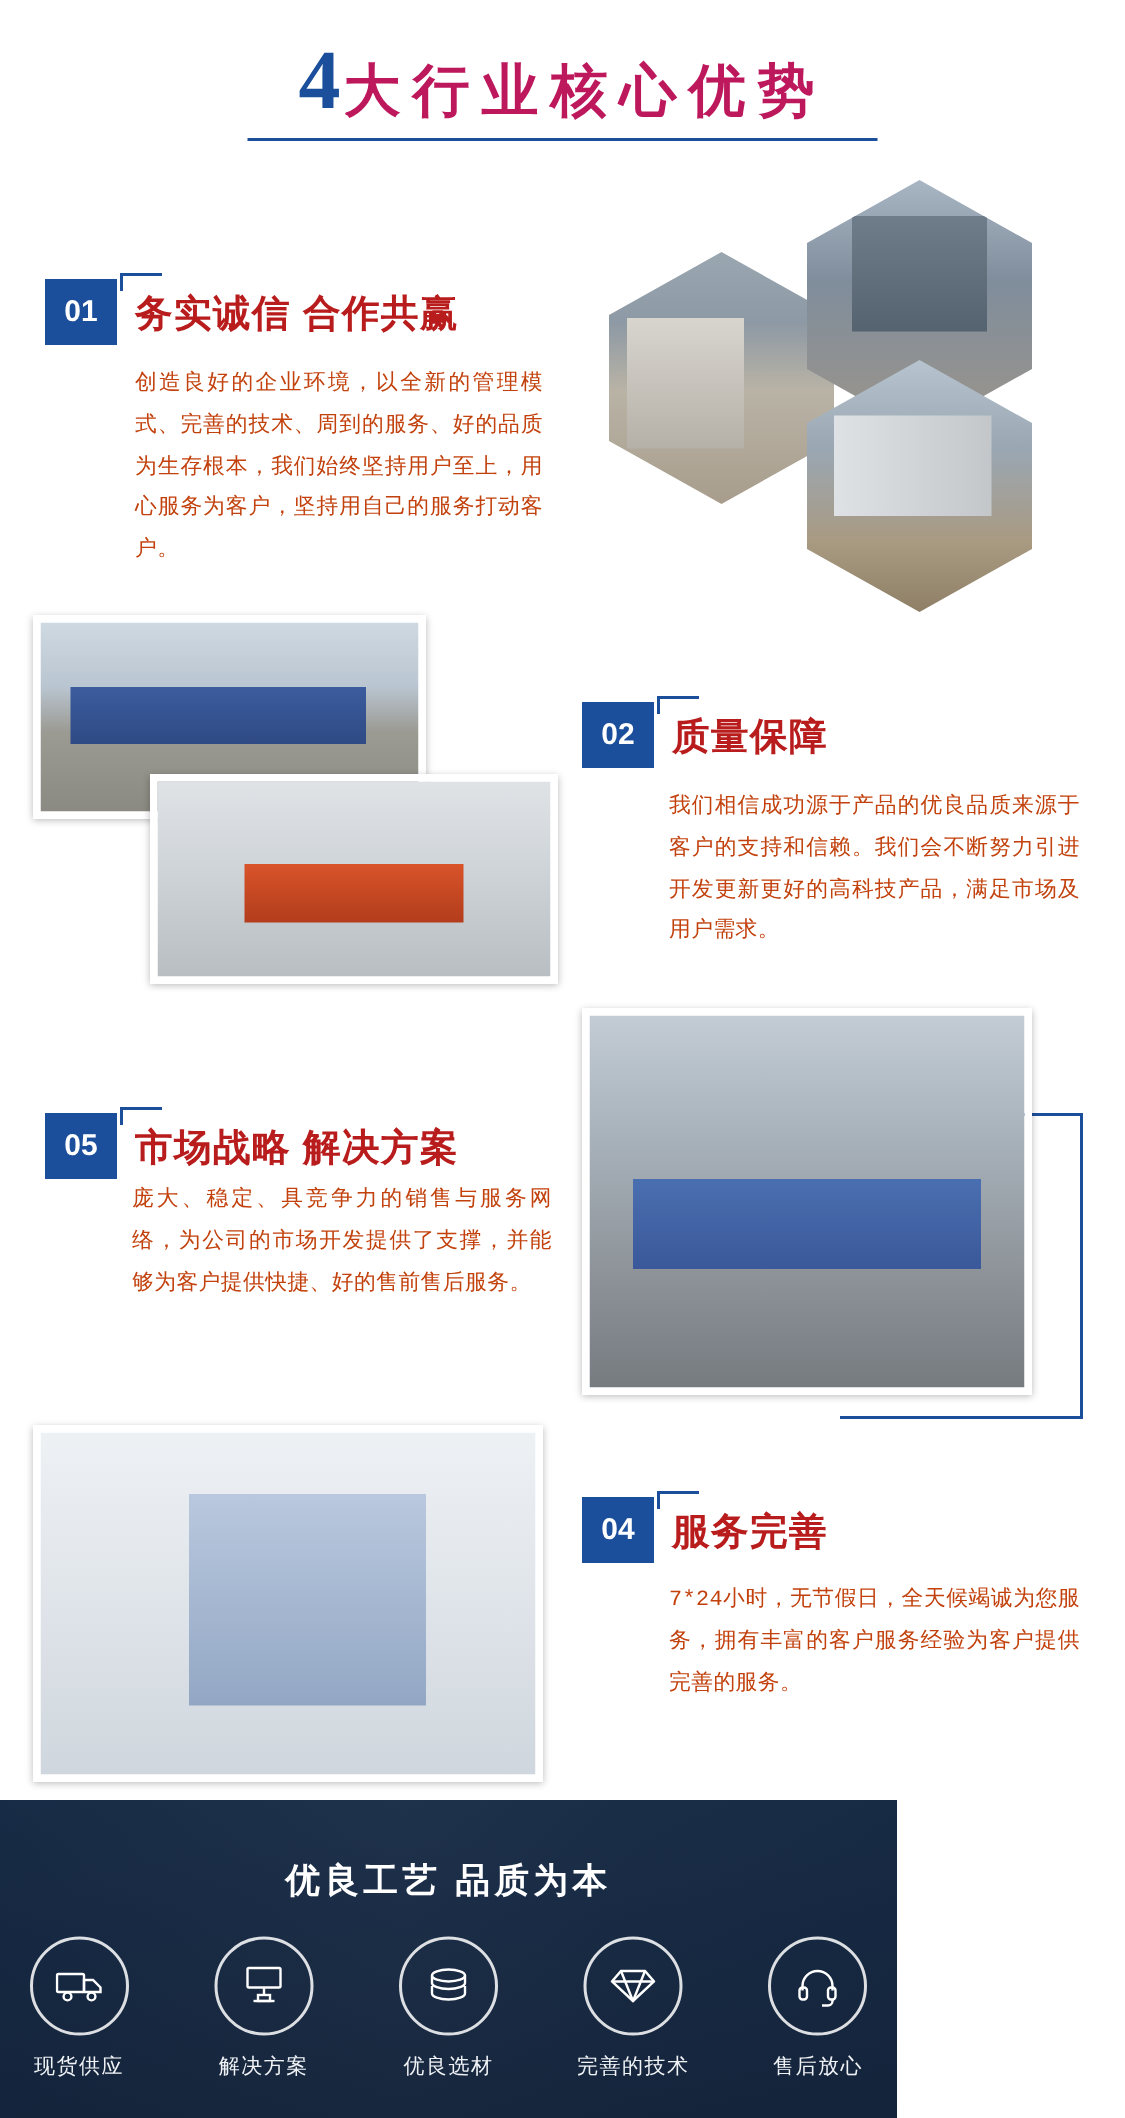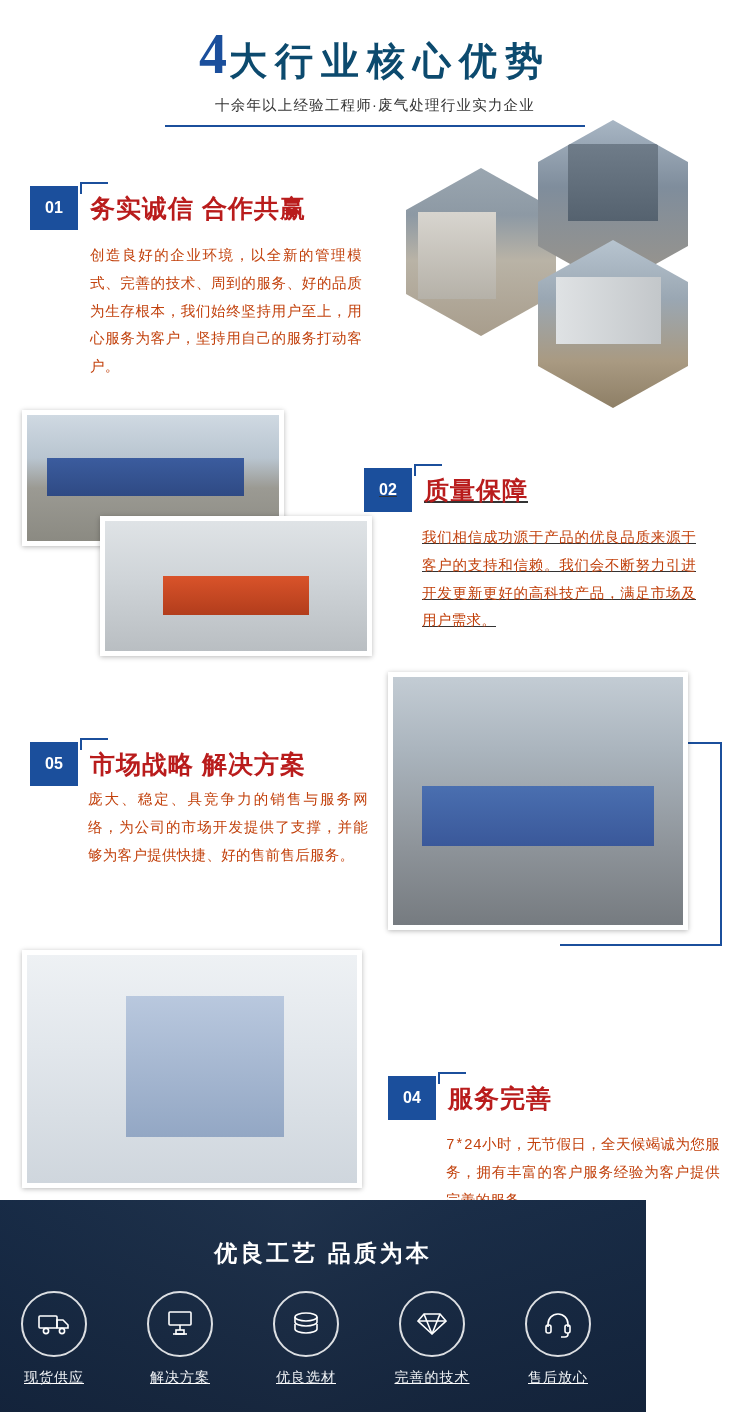--- a/index.html
+++ b/index.html
@@ -32,21 +32,21 @@
     font-size: 56px;
     font-weight: bold;
     color: #1b4f9c;
     line-height: 1;
     letter-spacing: 0;
     font-family: "Liberation Serif", serif;
   }
   .header-main {
     font-size: 38px;
     font-weight: bold;
-    color: #0c4a6e;
+    color: #be185d;
     letter-spacing: 8px;
     line-height: 1;
     padding-bottom: 2px;
   }
   .header-sub {
     margin-top: 14px;
     font-size: 14.5px;
     color: #333;
     letter-spacing: 1.2px;
     position: relative;
@@ -68,21 +68,21 @@
   
   .section {
     position: absolute;
   }
 
   .num-badge {
     width: 48px;
     height: 44px;
     background: #1b4f9c;
     color: #fff;
-    font-size: 16px;
+    font-size: 20px;
     font-weight: bold;
     display: flex;
     align-items: center;
     justify-content: center;
     font-family: "Liberation Sans", sans-serif;
     flex: 0 0 auto;
   }
   .title-line {
     display: flex;
     align-items: center;
@@ -194,42 +194,41 @@
     position: absolute;
     border: 2px solid #1b4f9c;
     border-left: none;
   }
 
   
   .footer {
     position: absolute;
     left: 0;
     bottom: 0;
-    width: 646px;
+    width: 598px;
     height: 212px;
     background:
       linear-gradient(180deg, rgba(18,38,66,0.86), rgba(16,32,56,0.92)),
       linear-gradient(90deg,#3a4a5e 0%,#55636f 22%,#6d7a86 45%,#4d5b6b 70%,#3b4957 100%);
     color: #fff;
     overflow: hidden;
   }
   .footer-title {
     text-align: center;
     padding-top: 38px;
     font-size: 23px;
     font-weight: bold;
     letter-spacing: 3px;
     color: #ffffff;
   }
   .footer-items {
     display: flex;
     justify-content: flex-start;
     gap: 18px;
     margin-top: 22px;
-    text-decoration: underline;
   }
   .footer-item {
     width: 108px;
     text-align: center;
   }
   .f-circle {
     width: 62px;
     height: 62px;
     border: 2px solid rgba(255,255,255,0.85);
     border-radius: 50%;
@@ -248,21 +247,20 @@
 </style>
 </head>
 <body>
 
 <div class="header">
   <div class="header-title-row">
     <span class="header-num">4</span>
     <span class="header-main">大行业核心优势</span>
   </div>
   <div class="header-rule-wrap">
-    <div class="header-sub">十余年以上经验工程师·废气处理行业实力企业</div>
     <div class="header-rule"></div>
   </div>
 </div>
 
 <div class="section" style="left:30px; top:186px; width:330px;">
   <div class="title-line">
     <div class="num-badge">01</div>
     <div class="title-bracket">
       <div class="title-text">务实诚信 合作共赢</div>
     </div>
@@ -274,21 +272,21 @@
   <div class="hex photo img-factory1" style="left:14px; top:40px;"></div>
   <div class="hex photo img-factory2" style="left:146px; top:-8px;"></div>
   <div class="hex photo img-factory3" style="left:146px; top:112px;"></div>
 </div>
 
 <div class="section" style="left:22px; top:410px; width:350px; height:250px;">
   <div class="photo photo-frame img-yard" style="position:absolute; left:0; top:0; width:262px; height:136px;"></div>
   <div class="photo photo-frame img-machine" style="position:absolute; left:78px; top:106px; width:272px; height:140px;"></div>
 </div>
 
-<div class="section" style="left:364px; top:468px; width:330px;text-decoration:underline;">
+<div class="section" style="left:388px; top:468px; width:330px;">
   <div class="title-line">
     <div class="num-badge">02</div>
     <div class="title-bracket">
       <div class="title-text">质量保障</div>
     </div>
   </div>
   <div class="body-text" style="margin-top:12px; margin-left:58px; width:274px;">我们相信成功源于产品的优良品质来源于客户的支持和信赖。我们会不断努力引进开发更新更好的高科技产品，满足市场及用户需求。</div>
 </div>
 
 <div class="section" style="left:30px; top:742px; width:340px;">
@@ -299,21 +297,21 @@
     </div>
   </div>
   <div class="body-text" style="margin-left:58px; width:280px;">庞大、稳定、具竞争力的销售与服务网络，为公司的市场开发提供了支撑，并能够为客户提供快捷、好的售前售后服务。</div>
 </div>
 
 <div class="outline-box" style="left:560px; top:742px; width:160px; height:200px;"></div>
 <div class="photo photo-frame img-workshop" style="position:absolute; left:388px; top:672px; width:300px; height:258px;"></div>
 
 <div class="photo photo-frame img-office" style="position:absolute; left:22px; top:950px; width:340px; height:238px;"></div>
 
-<div class="section" style="left:388px; top:1076px; width:330px;">
+<div class="section" style="left:388px; top:998px; width:330px;">
   <div class="title-line">
     <div class="num-badge">04</div>
     <div class="title-bracket">
       <div class="title-text">服务完善</div>
     </div>
   </div>
   <div class="body-text" style="margin-top:12px; margin-left:58px; width:274px;font-family:Liberation Mono, monospace;">7*24小时，无节假日，全天候竭诚为您服务，拥有丰富的客户服务经验为客户提供完善的服务。</div>
 </div>
 
 <div class="footer">

